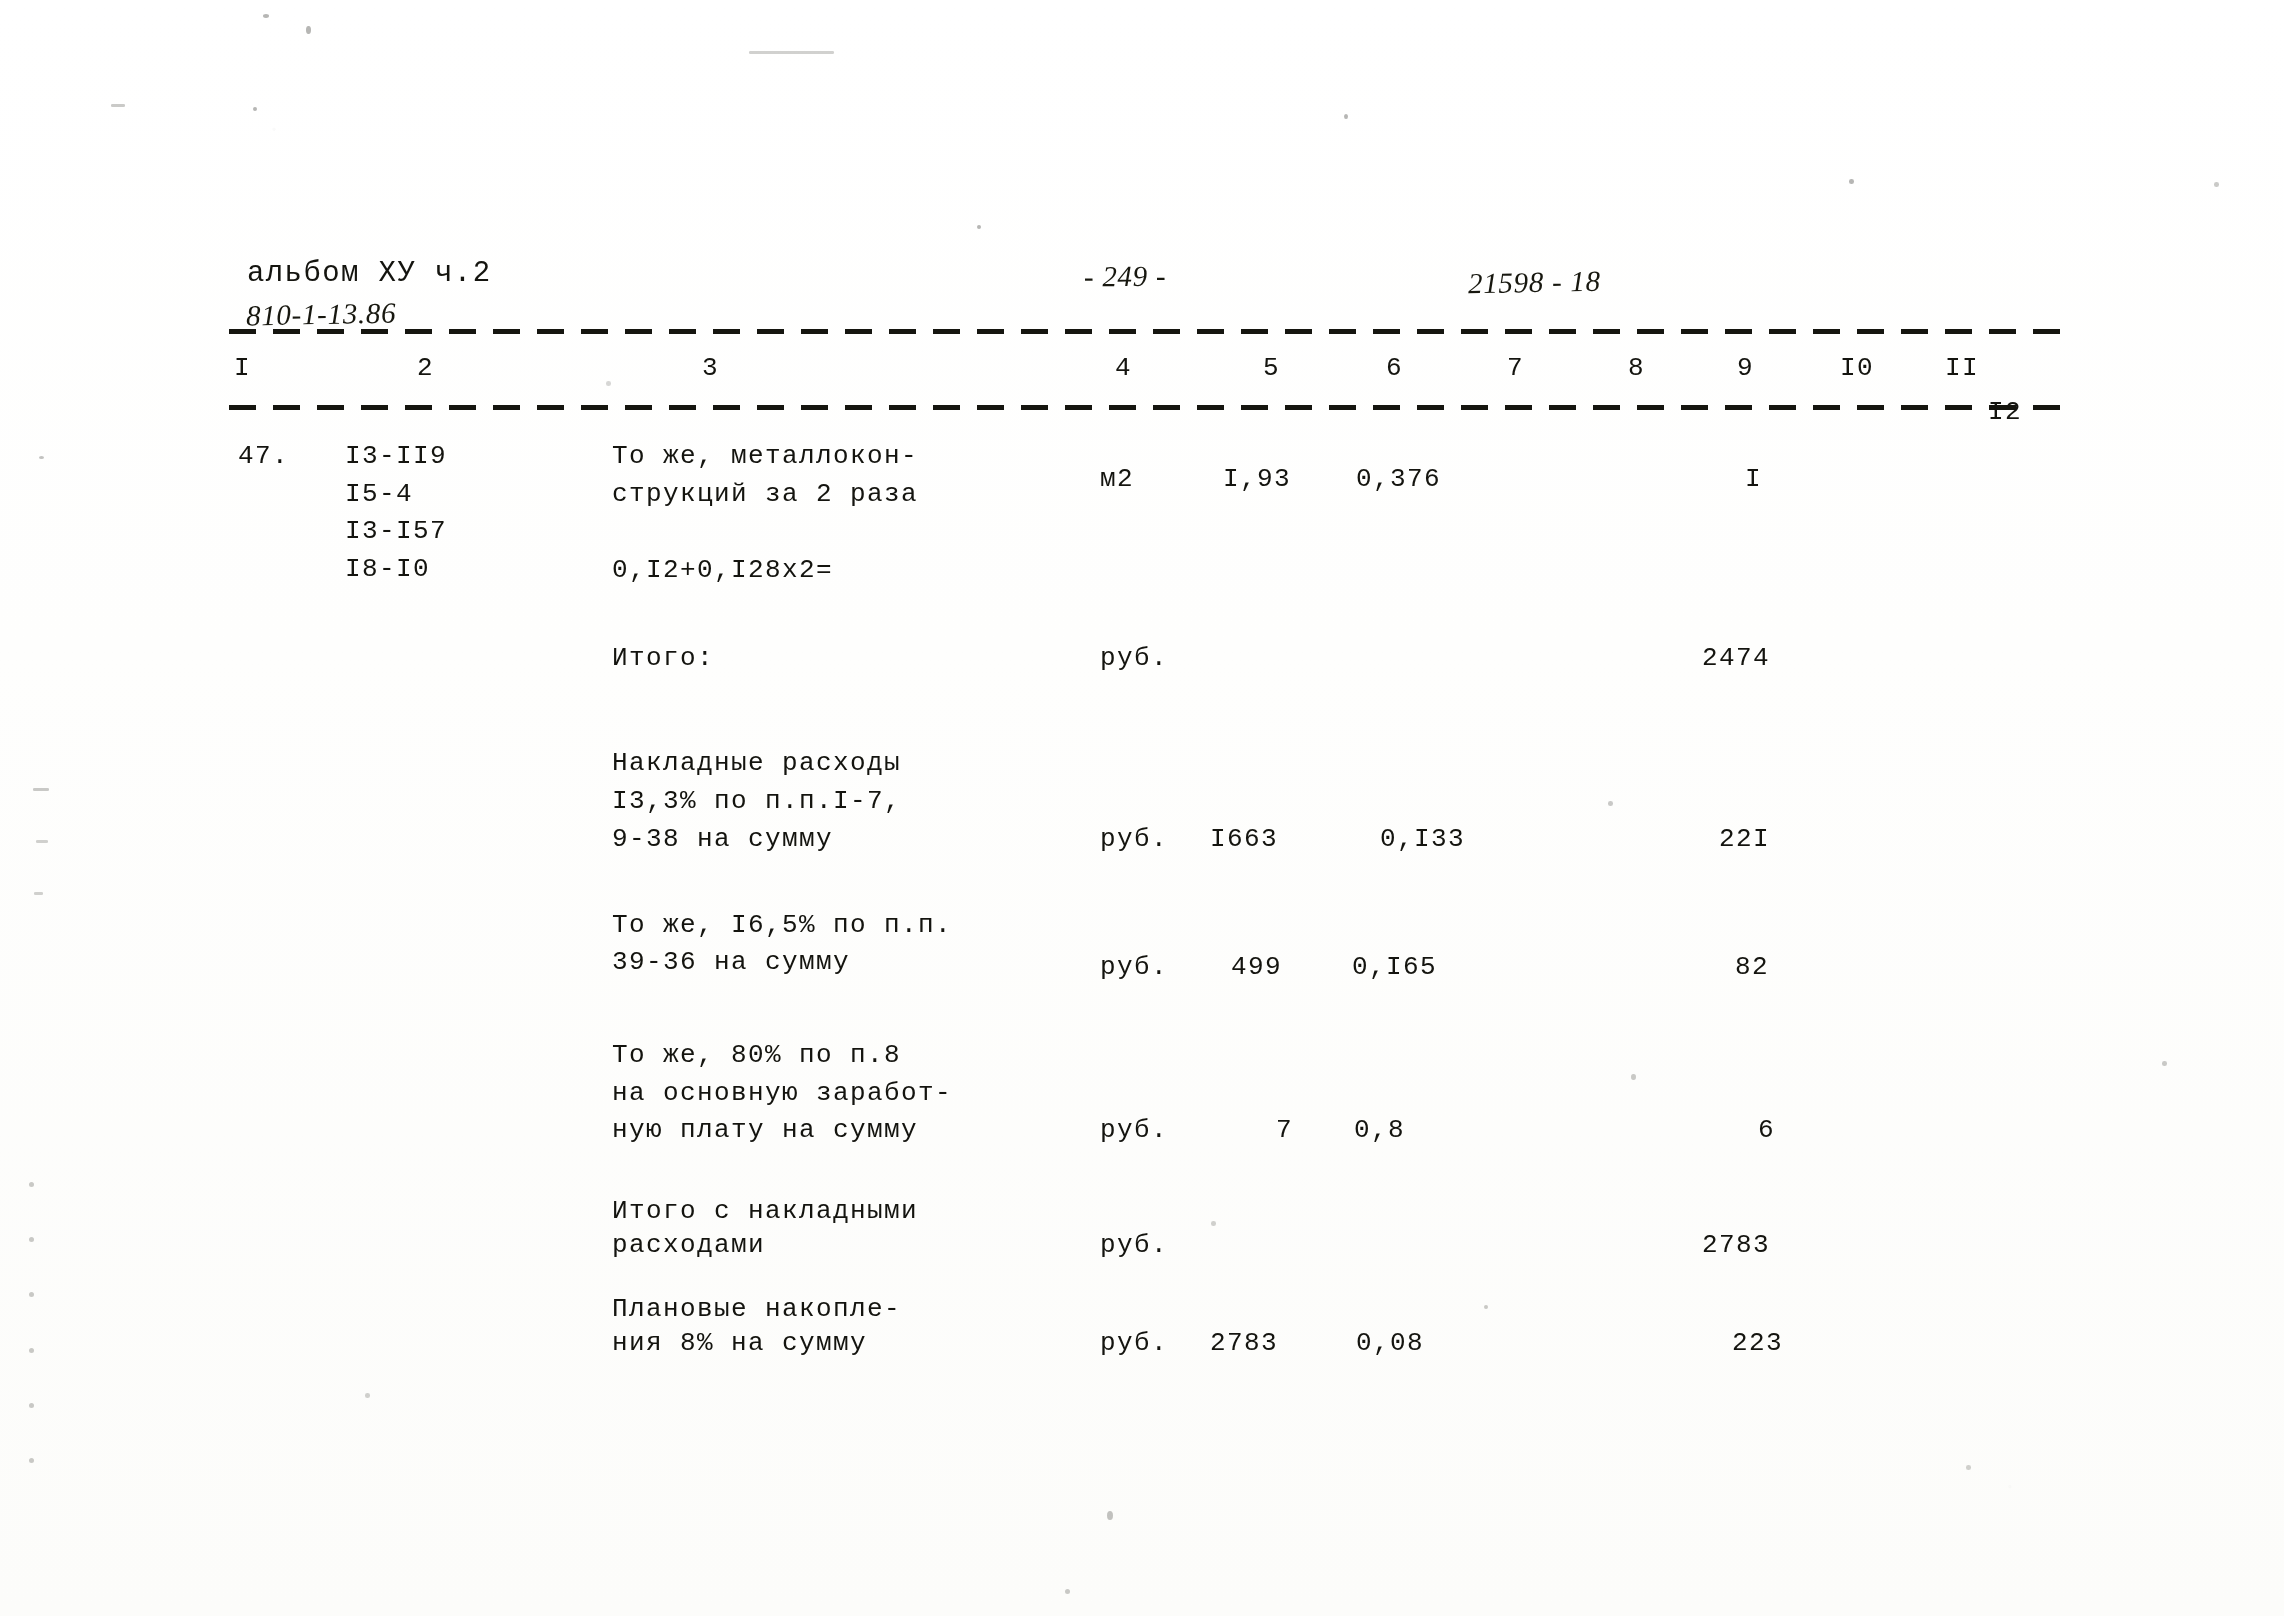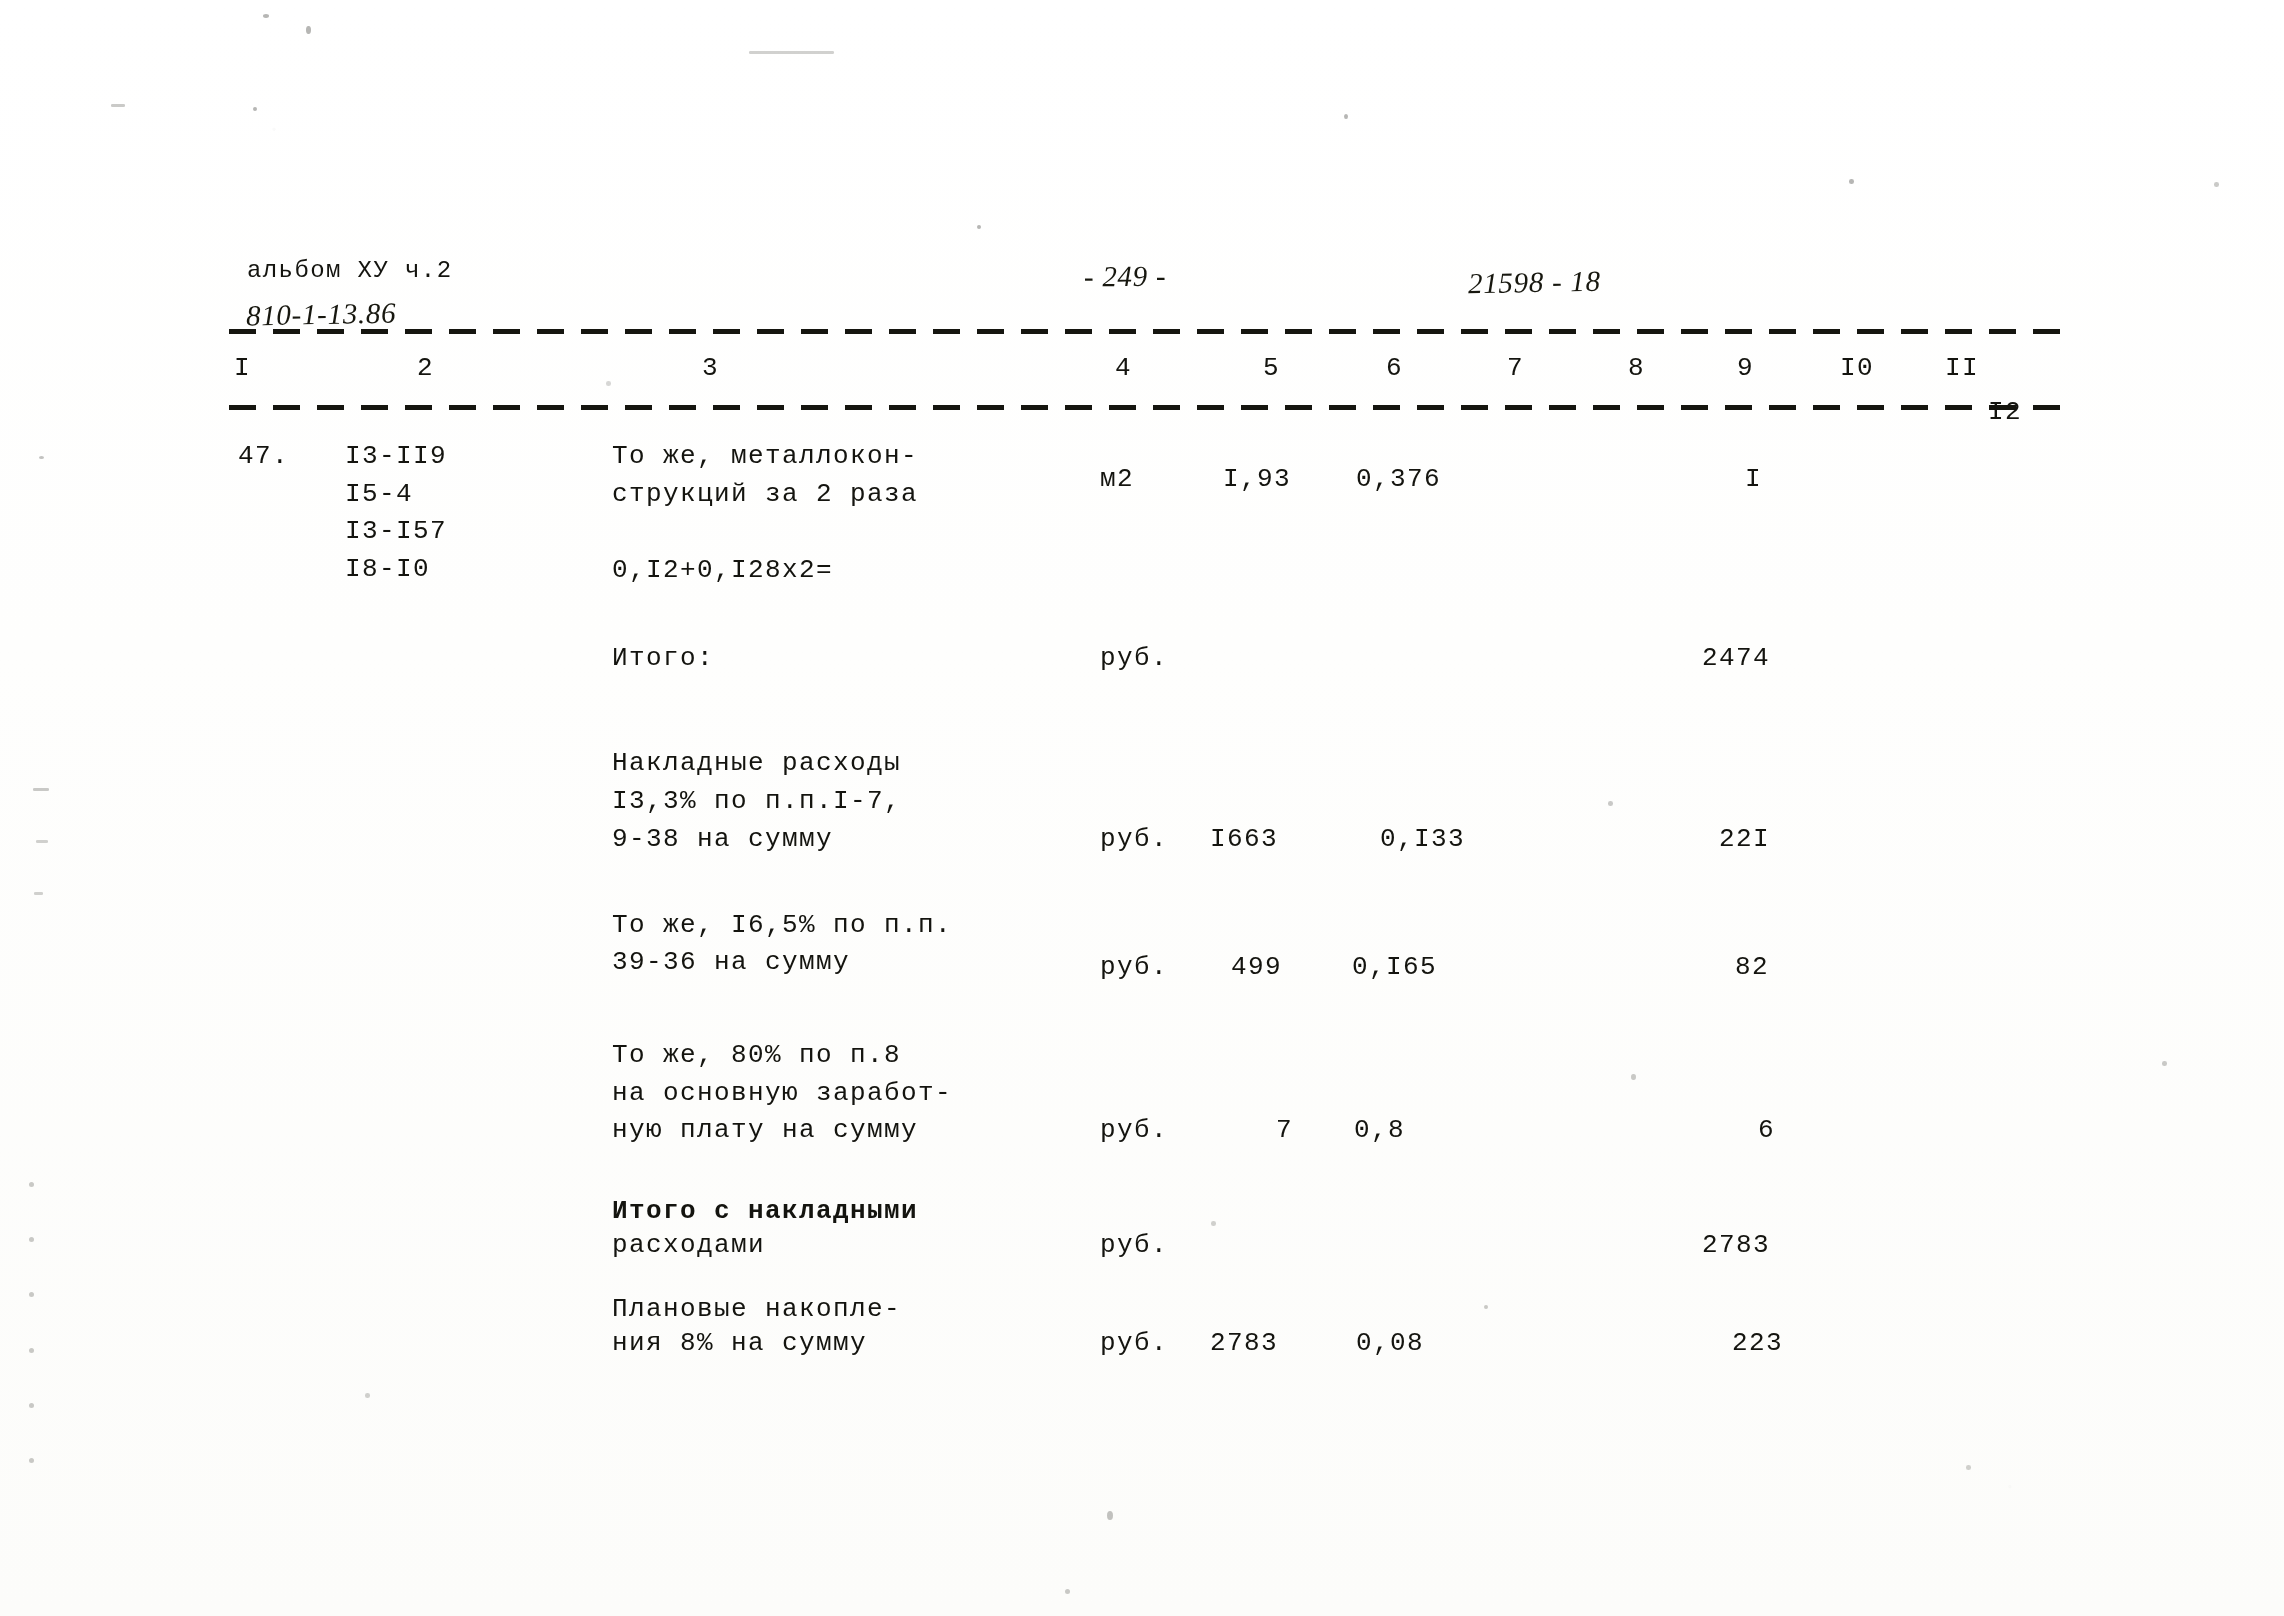--- a/index.html
+++ b/index.html
@@ -102,21 +102,21 @@
   <div class="speck" style="left:2214px;top:182px;width:4.6px;height:4.6px;opacity:.4;"></div>
   <div class="speck" style="left:2162px;top:1061px;width:4.6px;height:4.6px;opacity:.4;"></div>
   <div class="speck" style="left:1608px;top:801px;width:4.6px;height:4.6px;opacity:.4;"></div>
   <div class="speck" style="left:1631px;top:1074px;width:4.6px;height:5.9px;opacity:.4;"></div>
   <div class="speck" style="left:1484px;top:1305px;width:3.9px;height:3.9px;opacity:.4;"></div>
   <div class="speck" style="left:1211px;top:1221px;width:4.6px;height:4.6px;opacity:.35;"></div>
   <div class="speck" style="left:365px;top:1393px;width:4.6px;height:4.6px;opacity:.35;"></div>
   <div class="speck" style="left:1966px;top:1465px;width:4.6px;height:4.6px;opacity:.35;"></div>
   <div class="speck" style="left:606px;top:381px;width:4.6px;height:4.6px;opacity:.3;"></div>
 
-  <div class="tw" style="left:247px;top:259px;font-size:24px;">альбом ХУ ч.2</div>
+  <div class="tw" style="left:247px;top:259px;font-size:29px;">альбом ХУ ч.2</div>
 
   <div class="hand" style="left:246px;top:298px;font-size:29px;">810-1-13.86</div>
 
   <div class="hand" style="left:1084px;top:260px;font-size:29px;transform:rotate(-0.6deg);">- 249 -</div>
 
   <div class="hand" style="left:1468px;top:266px;font-size:29px;">21598 - 18</div>
 
   <div class="dashline" style="left:229px;top:329px;width:1843px;"></div>
 
   <div class="dashline" style="left:229px;top:405px;width:1843px;"></div>
@@ -186,21 +186,21 @@
     <div class="tw" style="left:612px;top:1080px;">на основную заработ-</div>
     <div class="tw" style="left:612px;top:1117px;">ную плату на сумму</div>
 
     <div class="tw" style="left:1100px;top:1117px;">руб.</div>
     <div class="tw" style="left:1276px;top:1117px;">7</div>
     <div class="tw" style="left:1354px;top:1117px;">0,8</div>
     <div class="tw" style="left:1758px;top:1117px;">6</div>
   </div>
 
   <div class="row-block">
-    <div class="tw" style="left:612px;top:1198px;font-weight:bold;">Итого с накладными</div>
+    <div class="tw" style="left:612px;top:1198px;">Итого с накладными</div>
     <div class="tw" style="left:612px;top:1232px;">расходами</div>
 
     <div class="tw" style="left:1100px;top:1232px;">руб.</div>
     <div class="tw" style="left:1702px;top:1232px;">2783</div>
   </div>
 
   <div class="row-block">
     <div class="tw" style="left:612px;top:1296px;">Плановые накопле-</div>
     <div class="tw" style="left:612px;top:1330px;">ния 8% на сумму</div>
 

